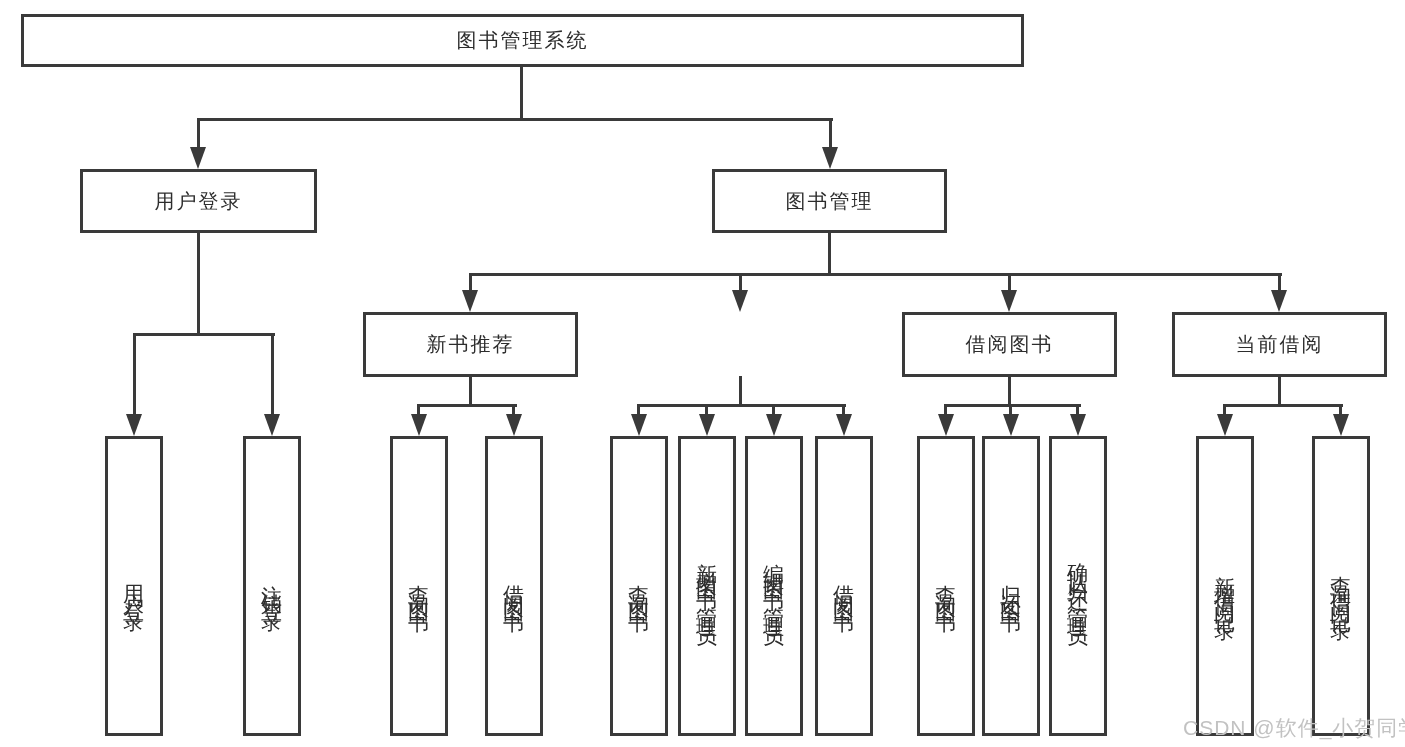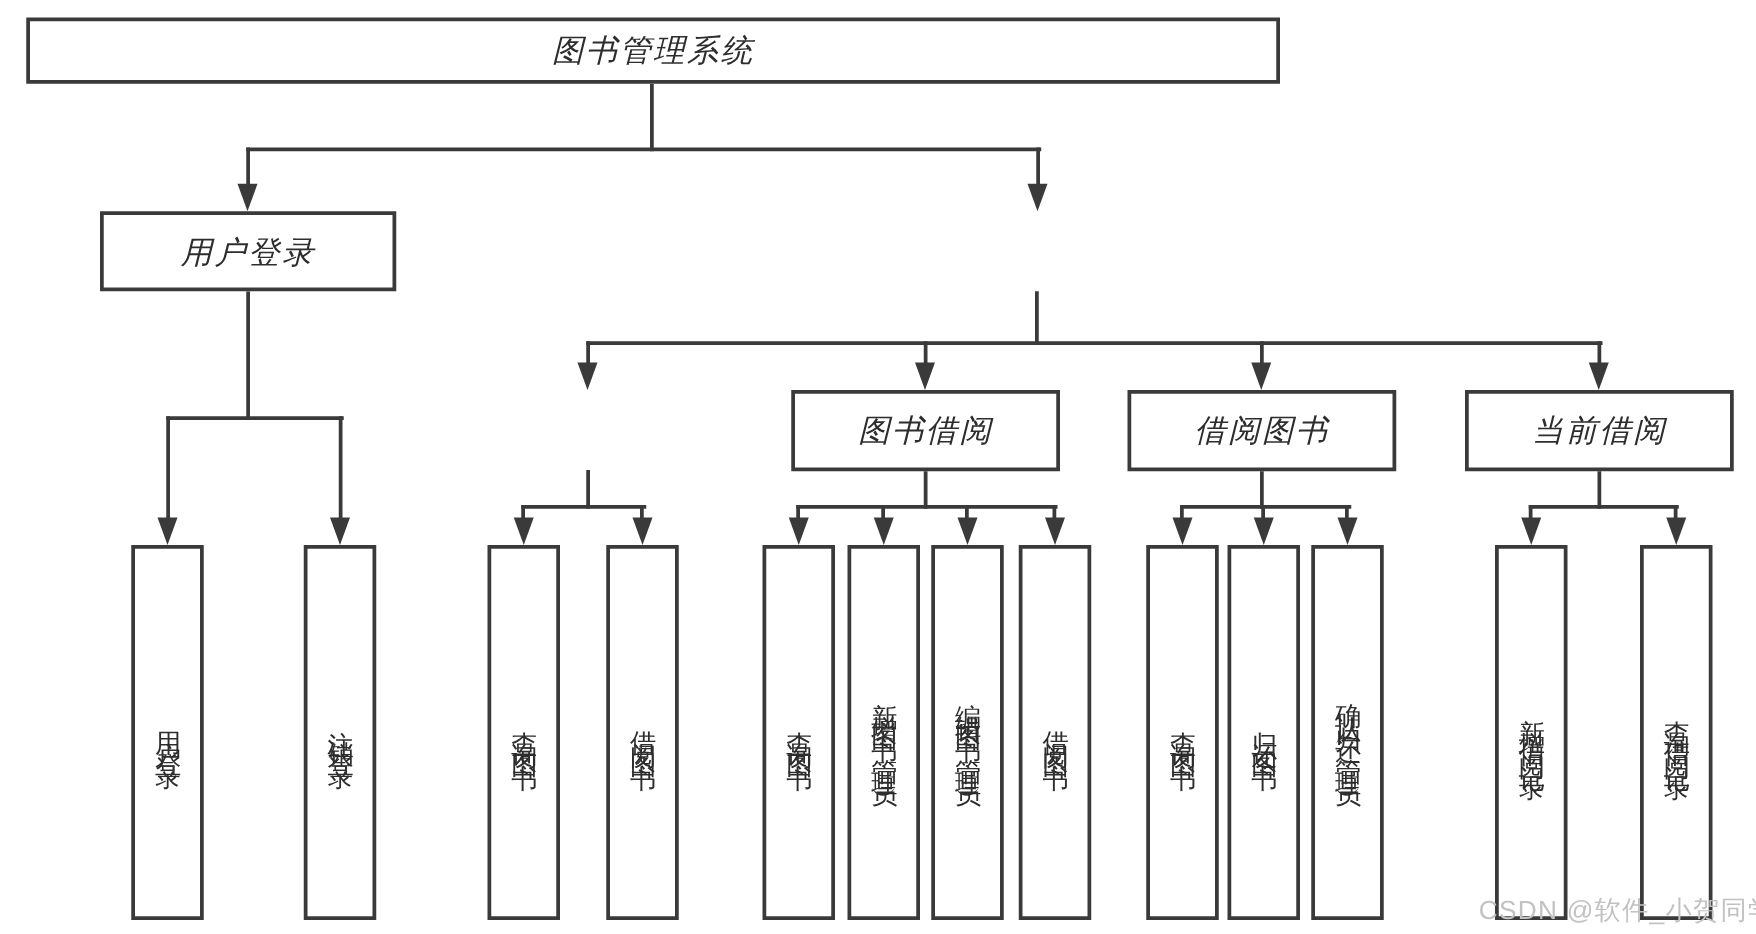--- a/index.html
+++ b/index.html
@@ -16,24 +16,23 @@
     box-sizing:border-box;
     border:3px solid #3a3a3a;
     background:#ffffff;
     display:flex;
     align-items:center;
     justify-content:center;
     color:#2d2d2d;
     z-index:2;
   }
   .h-node{
-    font-size:25px;
+    font-size:20px;
     letter-spacing:2px;
     white-space:nowrap;
-    font-style:italic;
   }
   .v-node span{
     writing-mode:vertical-rl;
     text-orientation:mixed;
     font-size:21px;
     letter-spacing:9px;
     line-height:1;
     white-space:nowrap;
   }
   .line{
@@ -124,23 +123,26 @@
   <div class="arrow" style="left:1217px;top:414px"></div>
   <div class="arrow" style="left:1333px;top:414px"></div>
 
   <div class="node h-node" style="left:21px;top:14px;width:1003px;height:53px">
     <span>图书管理系统</span>
   </div>
 
   <div class="node h-node" style="left:80px;top:169px;width:237px;height:64px">
     <span>用户登录</span>
   </div>
+  <div class="node h-node" style="left:712px;top:169px;width:235px;height:64px">
+    <span>图书管理</span>
+  </div>
 
-  <div class="node h-node" style="left:633px;top:312px;width:215px;height:65px">
-    <span>图书借阅</span>
+  <div class="node h-node" style="left:363px;top:312px;width:215px;height:65px">
+    <span>新书推荐</span>
   </div>
   <div class="node h-node" style="left:902px;top:312px;width:215px;height:65px">
     <span>借阅图书</span>
   </div>
   <div class="node h-node" style="left:1172px;top:312px;width:215px;height:65px">
     <span>当前借阅</span>
   </div>
 
   <div class="node v-node" style="left:105px;top:436px;width:58px;height:300px">
     <span>用户登录</span>

